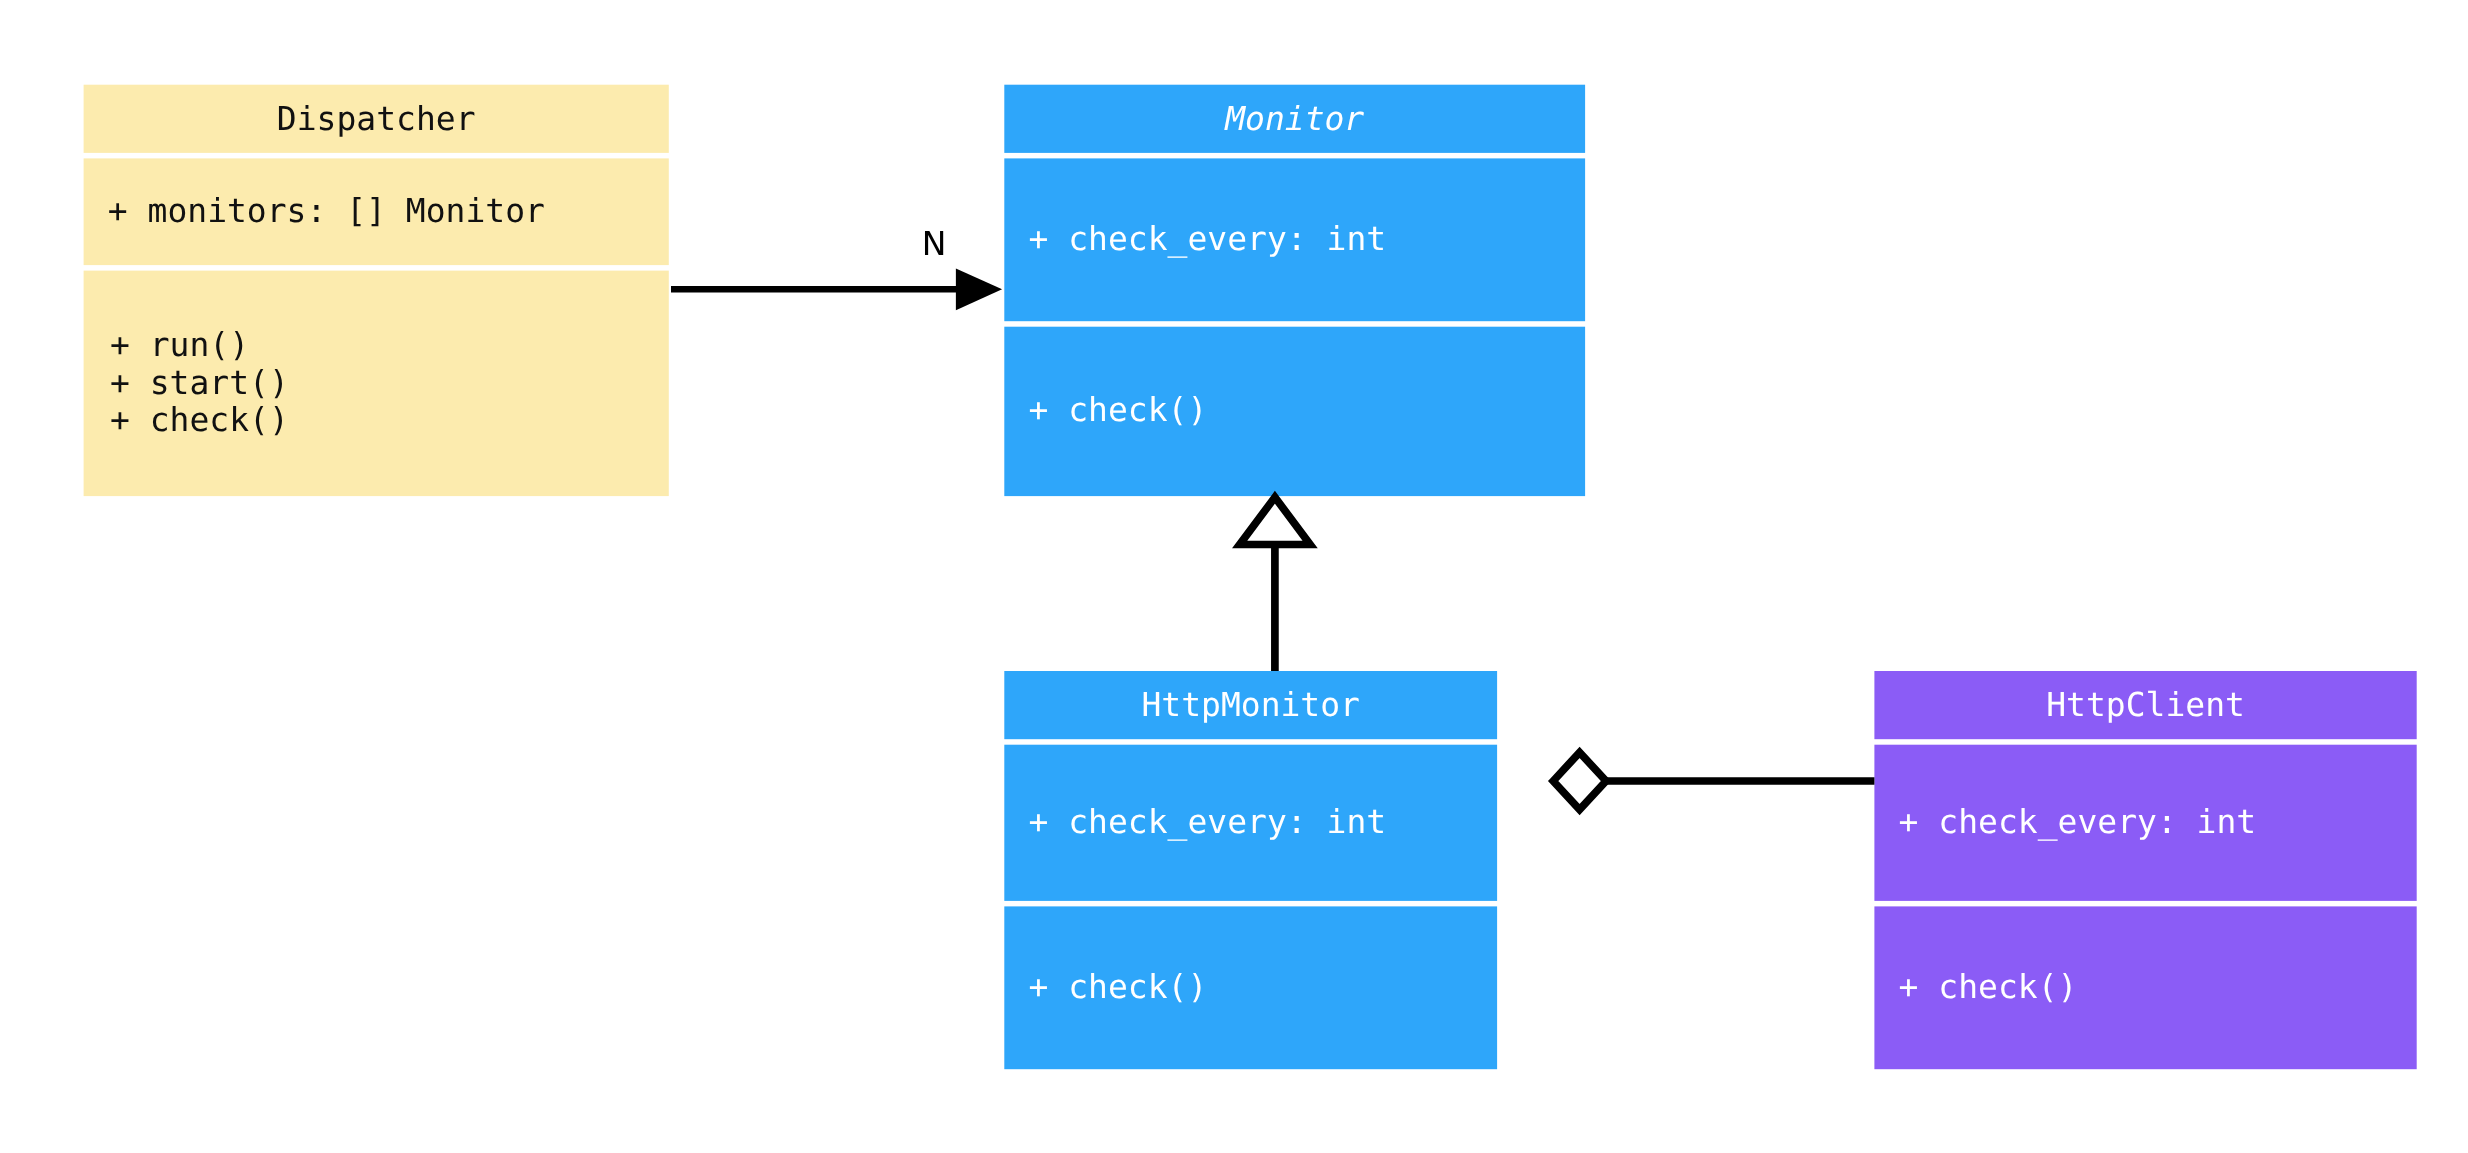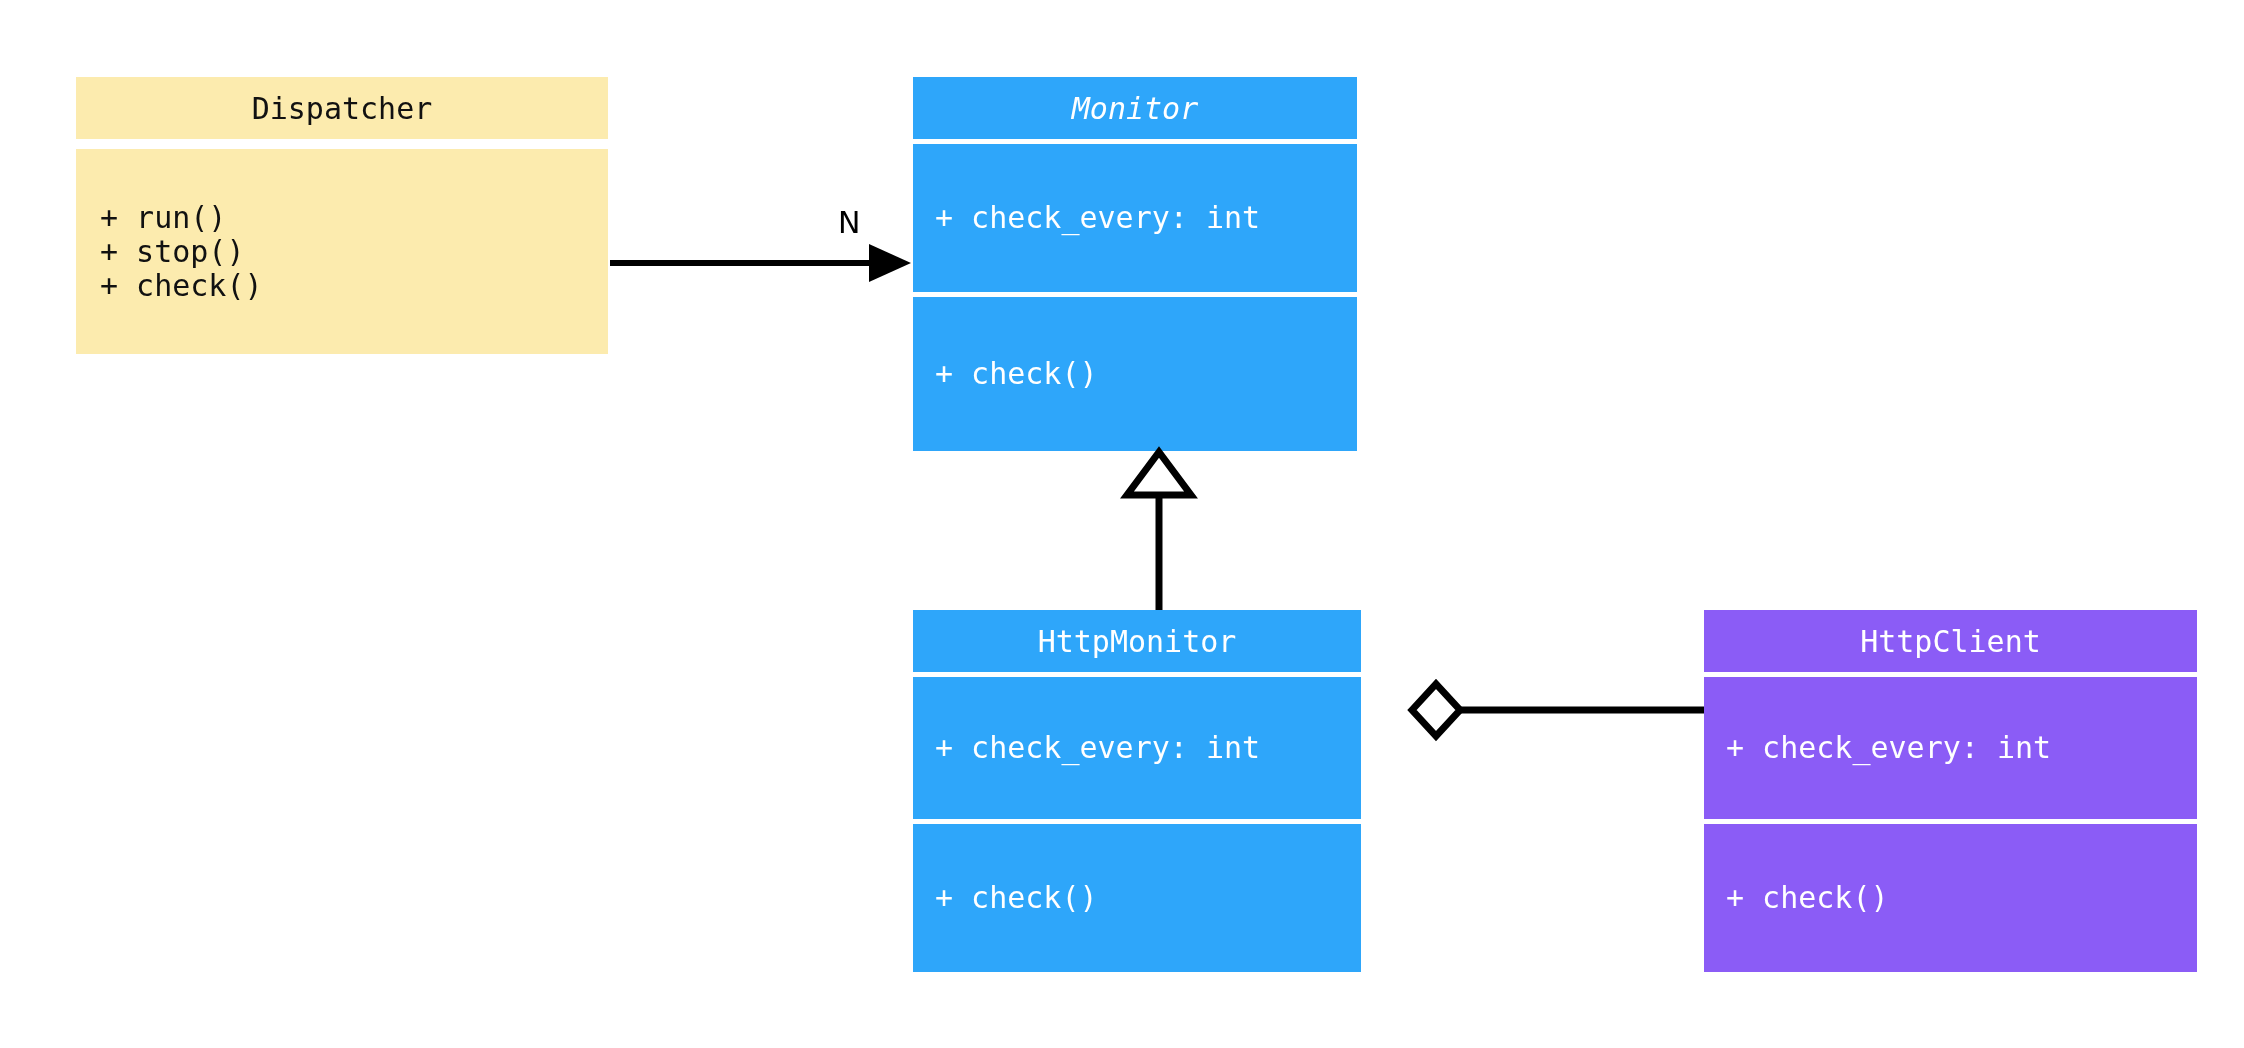--- a/index.html
+++ b/index.html
@@ -103,31 +103,34 @@
 <div id="canvas">
 
   <div class="uml-class theme-yellow" style="left:76px; top:77px; width:532px; height:374px;">
 
     <div class="compartment comp-title" style="height:62px;">
       <span class="class-name">Dispatcher</span>
     </div>
 
     <div style="height:5px;"></div>
 
+    <div class="compartment comp-body" style="height:97px;">
+      <div class="member">+ monitors: [] Monitor</div>
+    </div>
 
     <div style="height:5px;"></div>
 
     <div class="compartment comp-body" style="height:205px;padding-left:24px;">
       <div class="member">+ run()</div>
-      <div class="member">+ stop()</div>
-      <div class="member">+ check()</div>
-    </div>
-  </div>
-
-  <div class="uml-class theme-blue" style="left:913px; top:77px; width:444px; height:374px;">
+      <div class="member">+ start()</div>
+      <div class="member">+ check()</div>
+    </div>
+  </div>
+
+  <div class="uml-class theme-blue" style="left:913px; top:77px; width:528px; height:374px;">
 
     <div class="compartment comp-title" style="height:62px;">
       <span class="class-name abstract">Monitor</span>
     </div>
 
     <div style="height:5px;"></div>
 
     <div class="compartment comp-body" style="height:148px;">
       <div class="member">+ check_every: int</div>
     </div>

